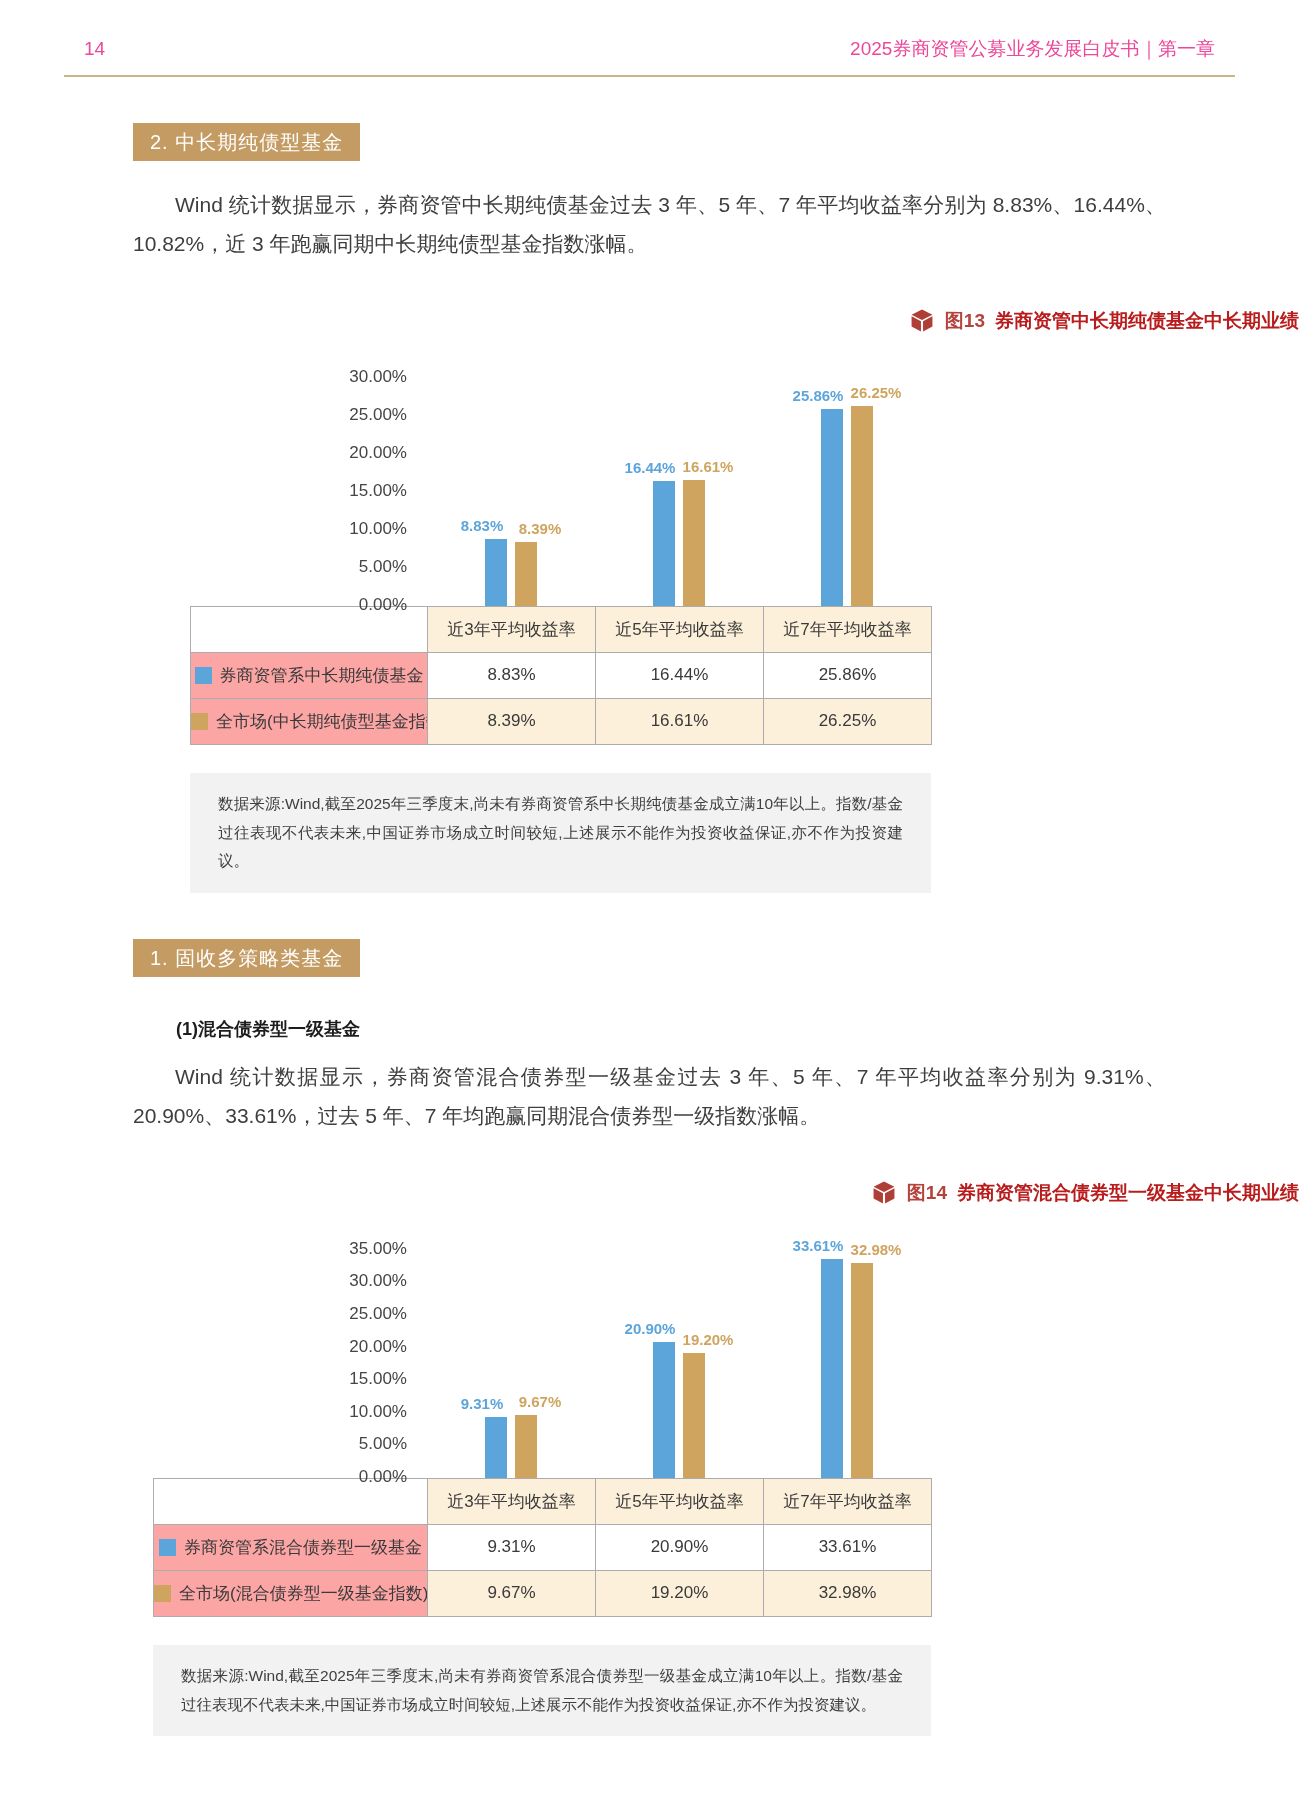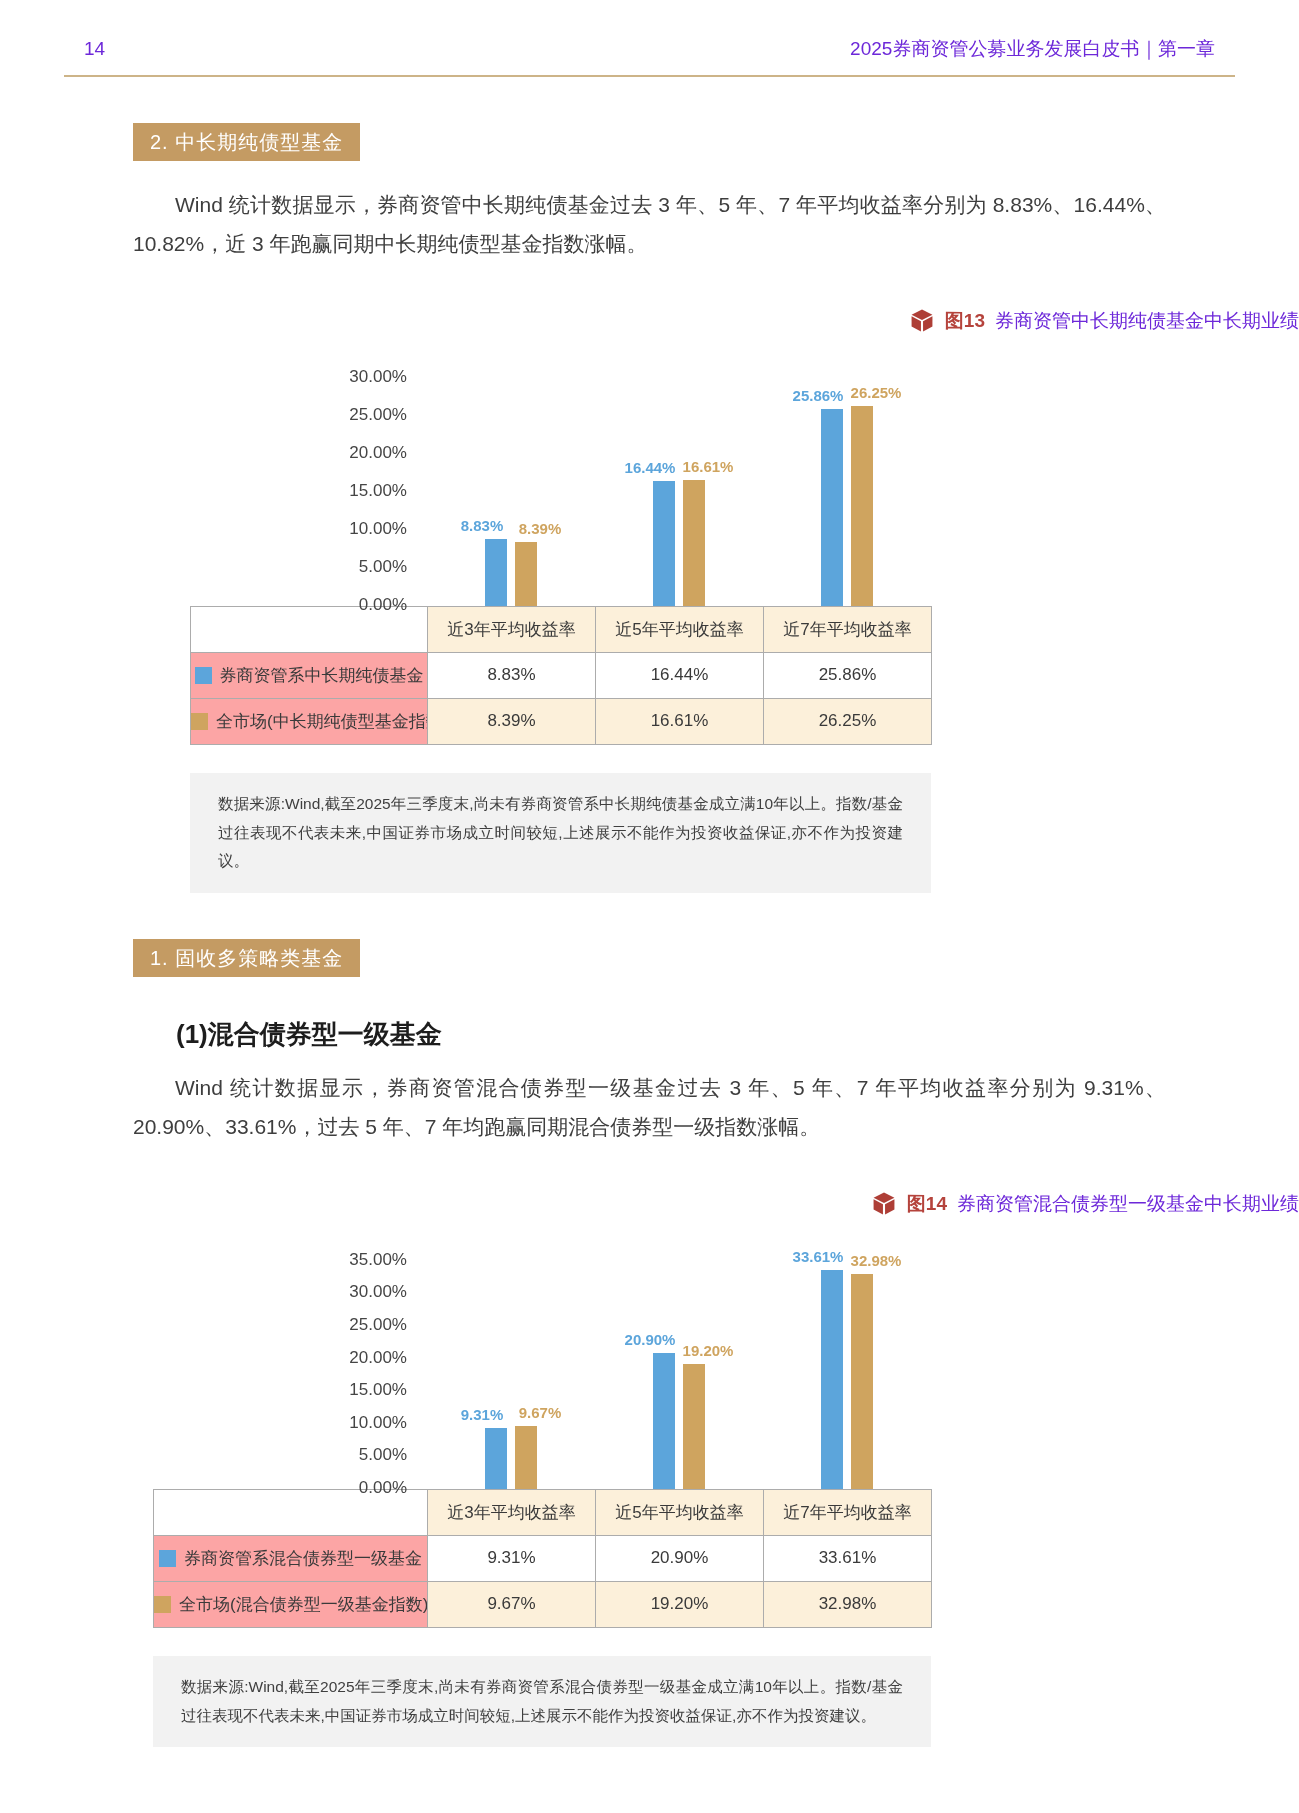--- a/index.html
+++ b/index.html
@@ -3,45 +3,45 @@
 <meta charset="utf-8">
 <style>
   html,body { margin:0; padding:0; }
   body {
     width:1299px; height:1813px; background:#ffffff; overflow:hidden; position:relative;
     font-family:"Liberation Sans", sans-serif; color:#3d3d3d;
   }
   
   .page-header {
     display:flex; justify-content:space-between; align-items:baseline;
-    padding:36px 84px 0 84px; color:#6d28d9; font-size:19px;
+    padding:36px 84px 0 84px; color:#ec4899; font-size:19px;
   }
   .header-rule { border-bottom:2px solid #CDB488; margin:13px 64px 0 64px; }
 
   
   .section-heading {
     width:fit-content; background:#C49B63; color:#ffffff;
     font-size:20px; font-weight:normal; line-height:38px; padding:0 17px;
     margin:46px 0 0 133px; letter-spacing:1px;
   }
   .para {
     margin:24px 133px 0 133px; font-size:21px; line-height:1.88;
     text-indent:2em; text-align:justify; color:#3E3E3E;
   }
   .subheading {
-    margin:40px 0 0 176px; font-size:26px; font-weight:bold; color:#1d1d1d;
+    margin:40px 0 0 176px; font-size:18px; font-weight:bold; color:#1d1d1d;
   }
 
   
   .chart-title {
     display:flex; justify-content:flex-end; align-items:center; gap:10px;
     margin-top:44px; font-size:19px;
   }
   .fig-label { color:#B5433C; font-weight:bold; }
-  .fig-text  { color:#6d28d9; font-weight:normal; }
+  .fig-text  { color:#b91c1c; font-weight:bold; }
   .cube-icon { flex:0 0 auto; }
 
   .chart-block { position:relative; margin-top:18px; }
   #chart1 { width:741px; margin-left:190px; --legend-w:237px; }
   #chart2 { width:778px; margin-left:153px; --legend-w:274px; }
 
   .plot { position:relative; height:254px; margin-top:10px; }
   .y-tick { position:absolute; left:0; text-align:right; font-size:17px; color:#454545; }
   .bar { position:absolute; bottom:0; }
   .bar-label {

